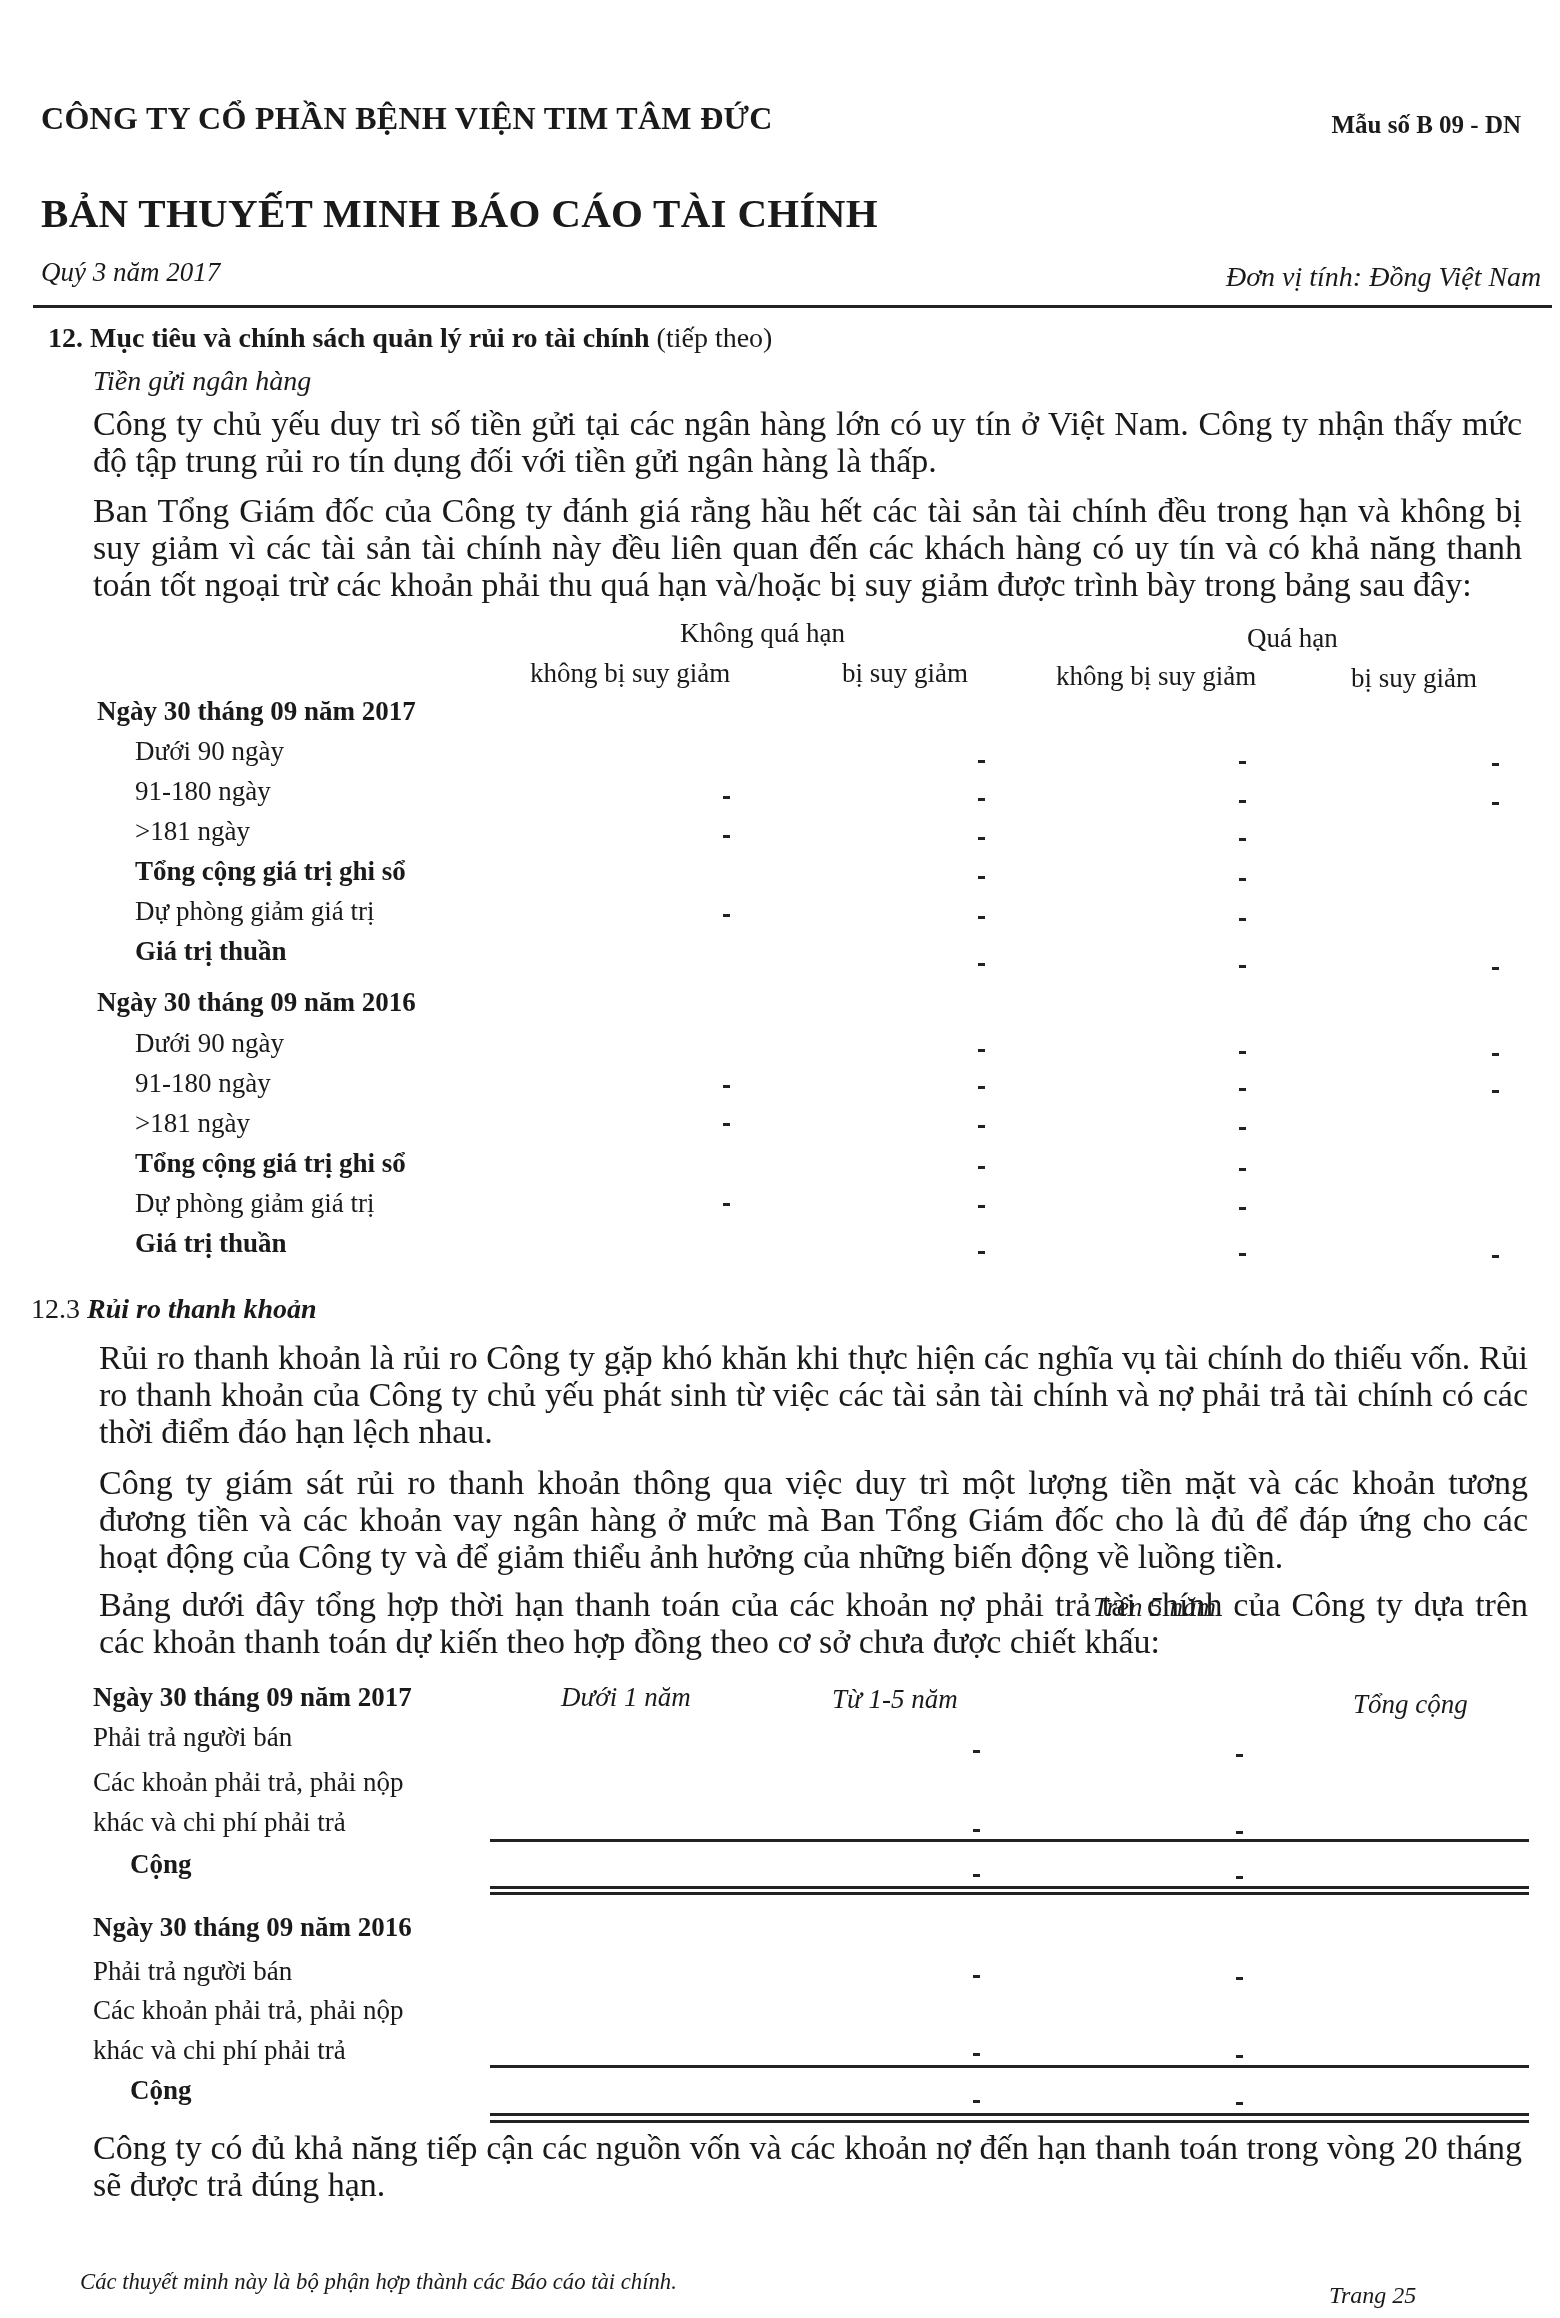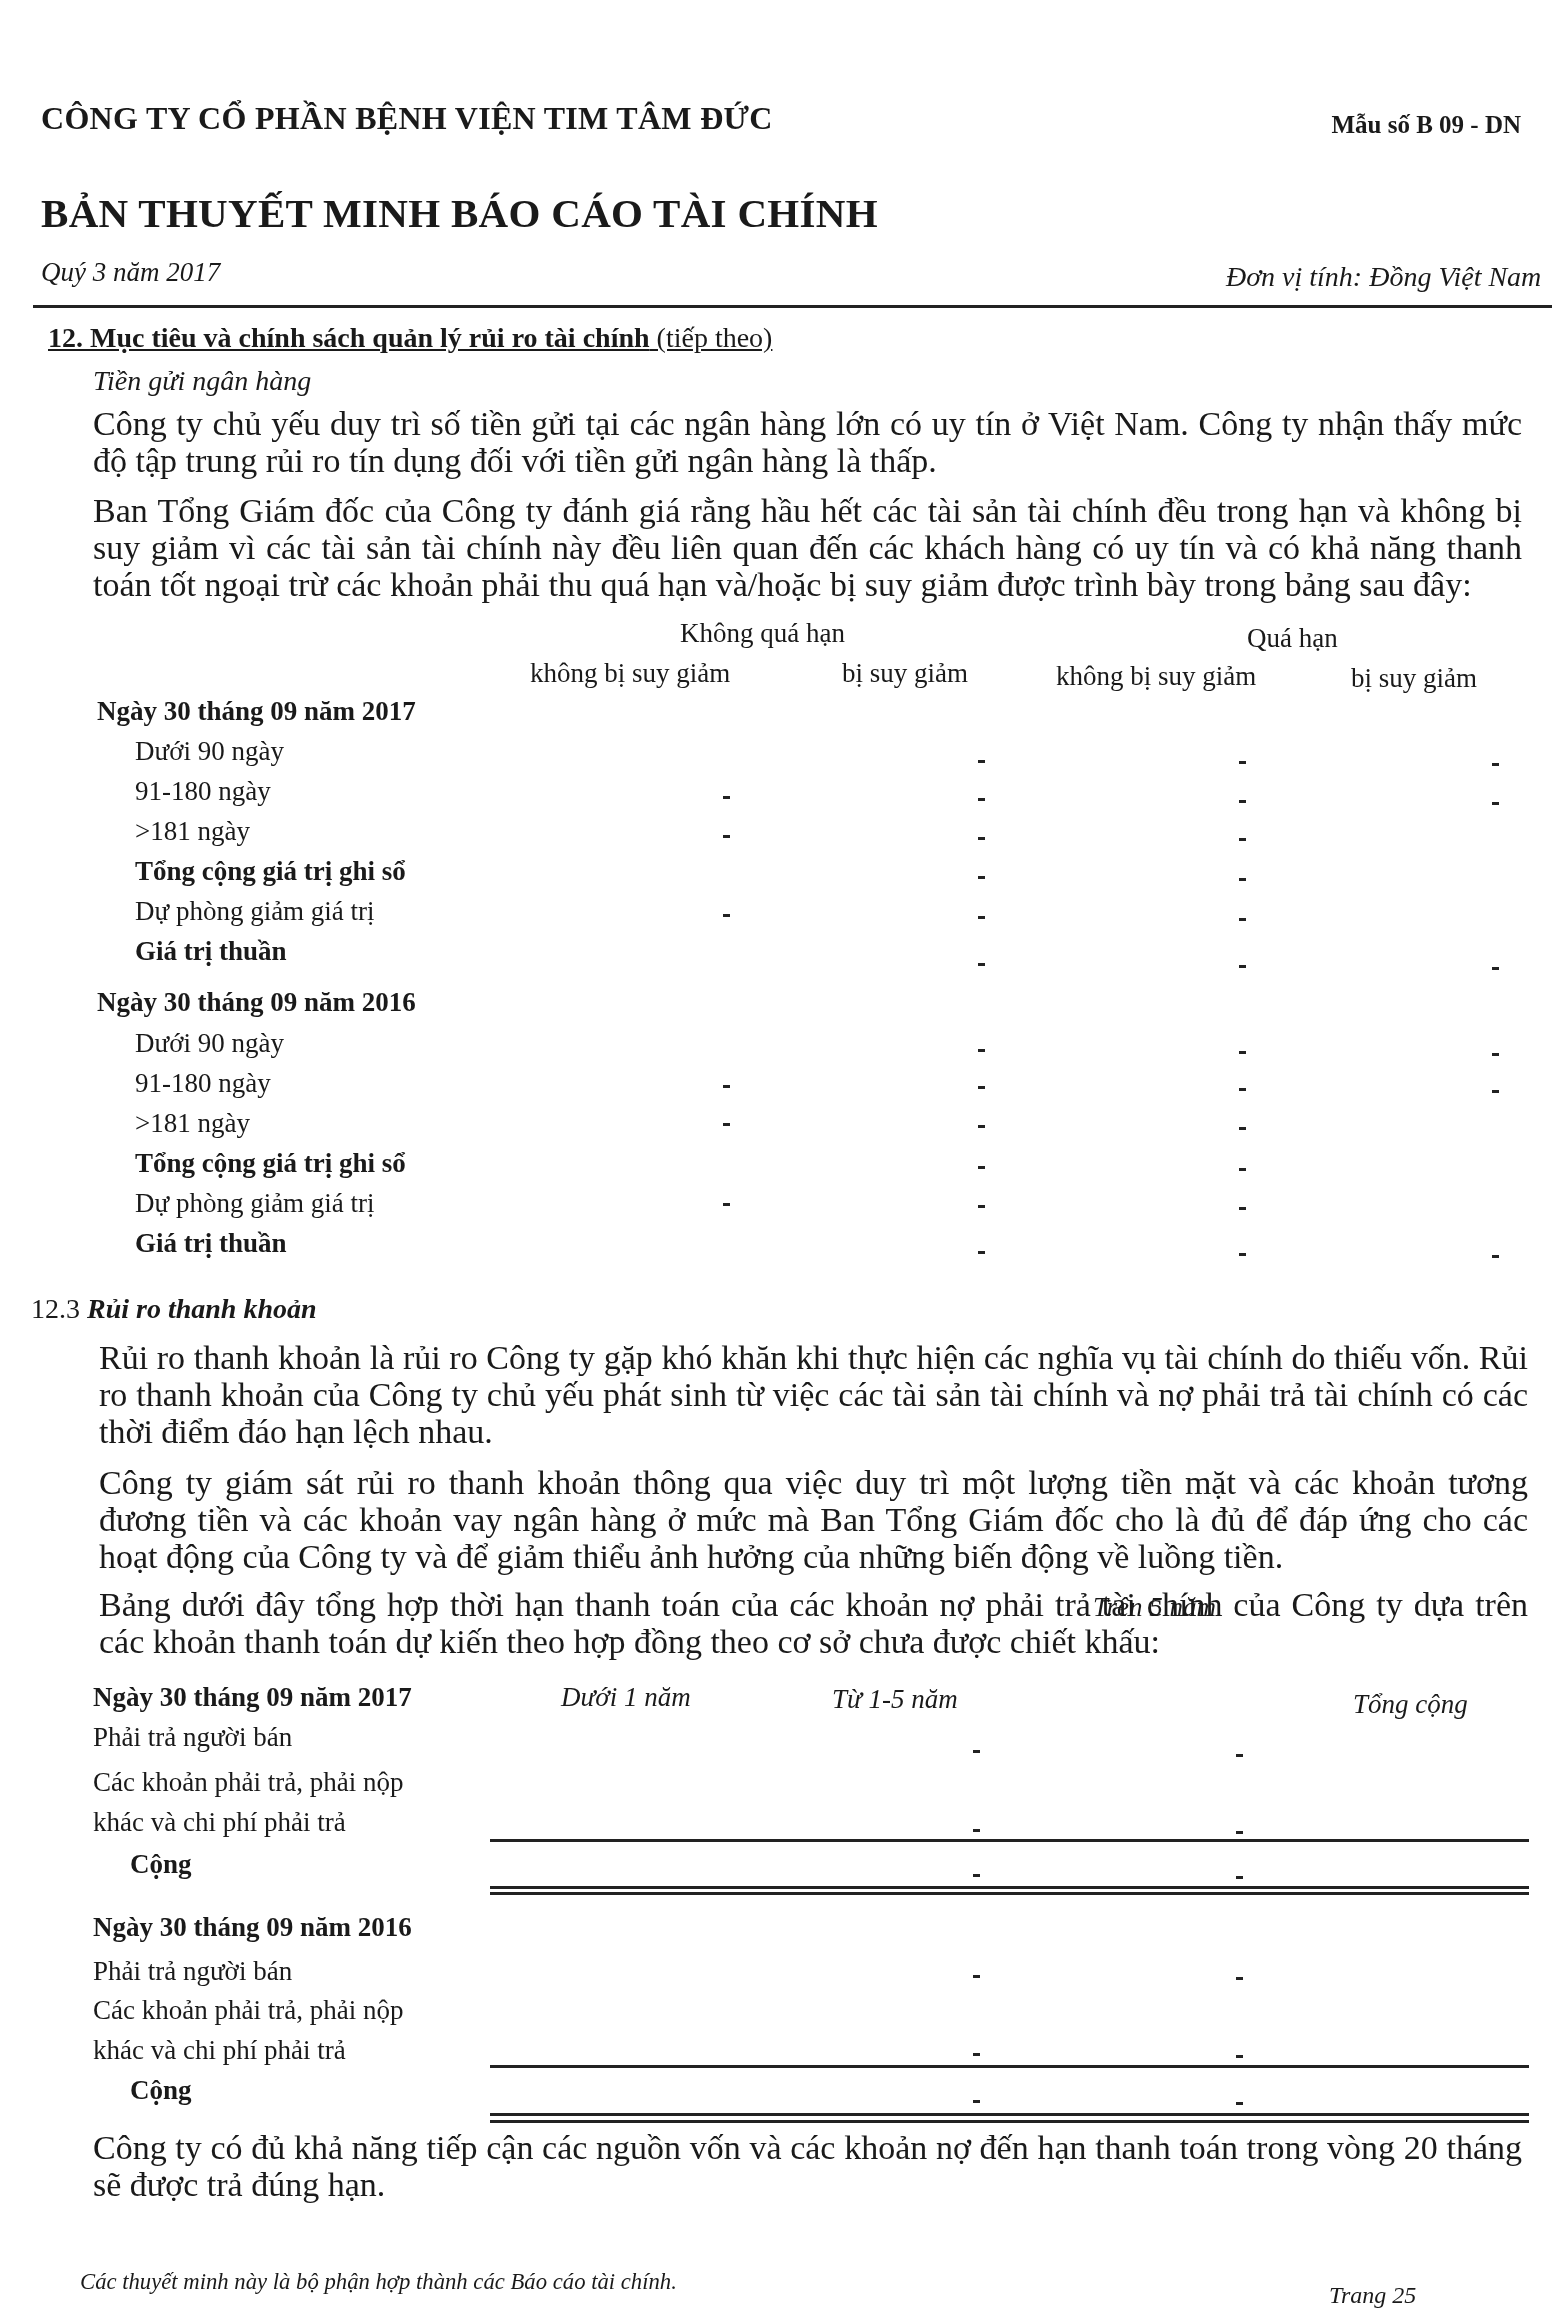--- a/index.html
+++ b/index.html
@@ -10,21 +10,21 @@
   .page { position: absolute; left: 0; top: 0; width: 1560px; height: 1646px; }
   .abs { position: absolute; white-space: nowrap; }
 
   .company { left: 41px; top: 100px; font-size: 32px; font-weight: bold; letter-spacing: 0.3px; }
   .form-no { right: 39px; top: 111px; font-size: 25px; font-weight: bold; text-align: center; }
   .doc-title { left: 41px; top: 189px; font-size: 41px; font-weight: bold; letter-spacing: 0.3px; }
   .period { left: 41px; top: 257px; font-size: 27px; font-style: italic; }
   .unit { right: 18.7px; top: 261px; font-size: 28px; font-style: italic; }
   .rule { position: absolute; left: 33px; right: 8px; top: 305px; height: 3.3px; background: #222; }
 
-  .section-heading { left: 48px; top: 322px; font-size: 28px; text-decoration: underline; }
+  .section-heading { left: 48px; top: 322px; font-size: 28px; }
   .section-heading b { font-weight: bold; }
 
   .para { position: absolute; left: 99px; width: 1429px; font-size: 34px; line-height: 37px; text-align: justify; }
   .para.full { left: 93px; }
   .sub-italic { left: 93px; top: 365px; font-size: 28px; font-style: italic; }
 
   .tbl { position: absolute; font-size: 27px; }
   .cell { position: absolute; white-space: nowrap; }
   .bold { font-weight: bold; }
   .ital { font-style: italic; }

